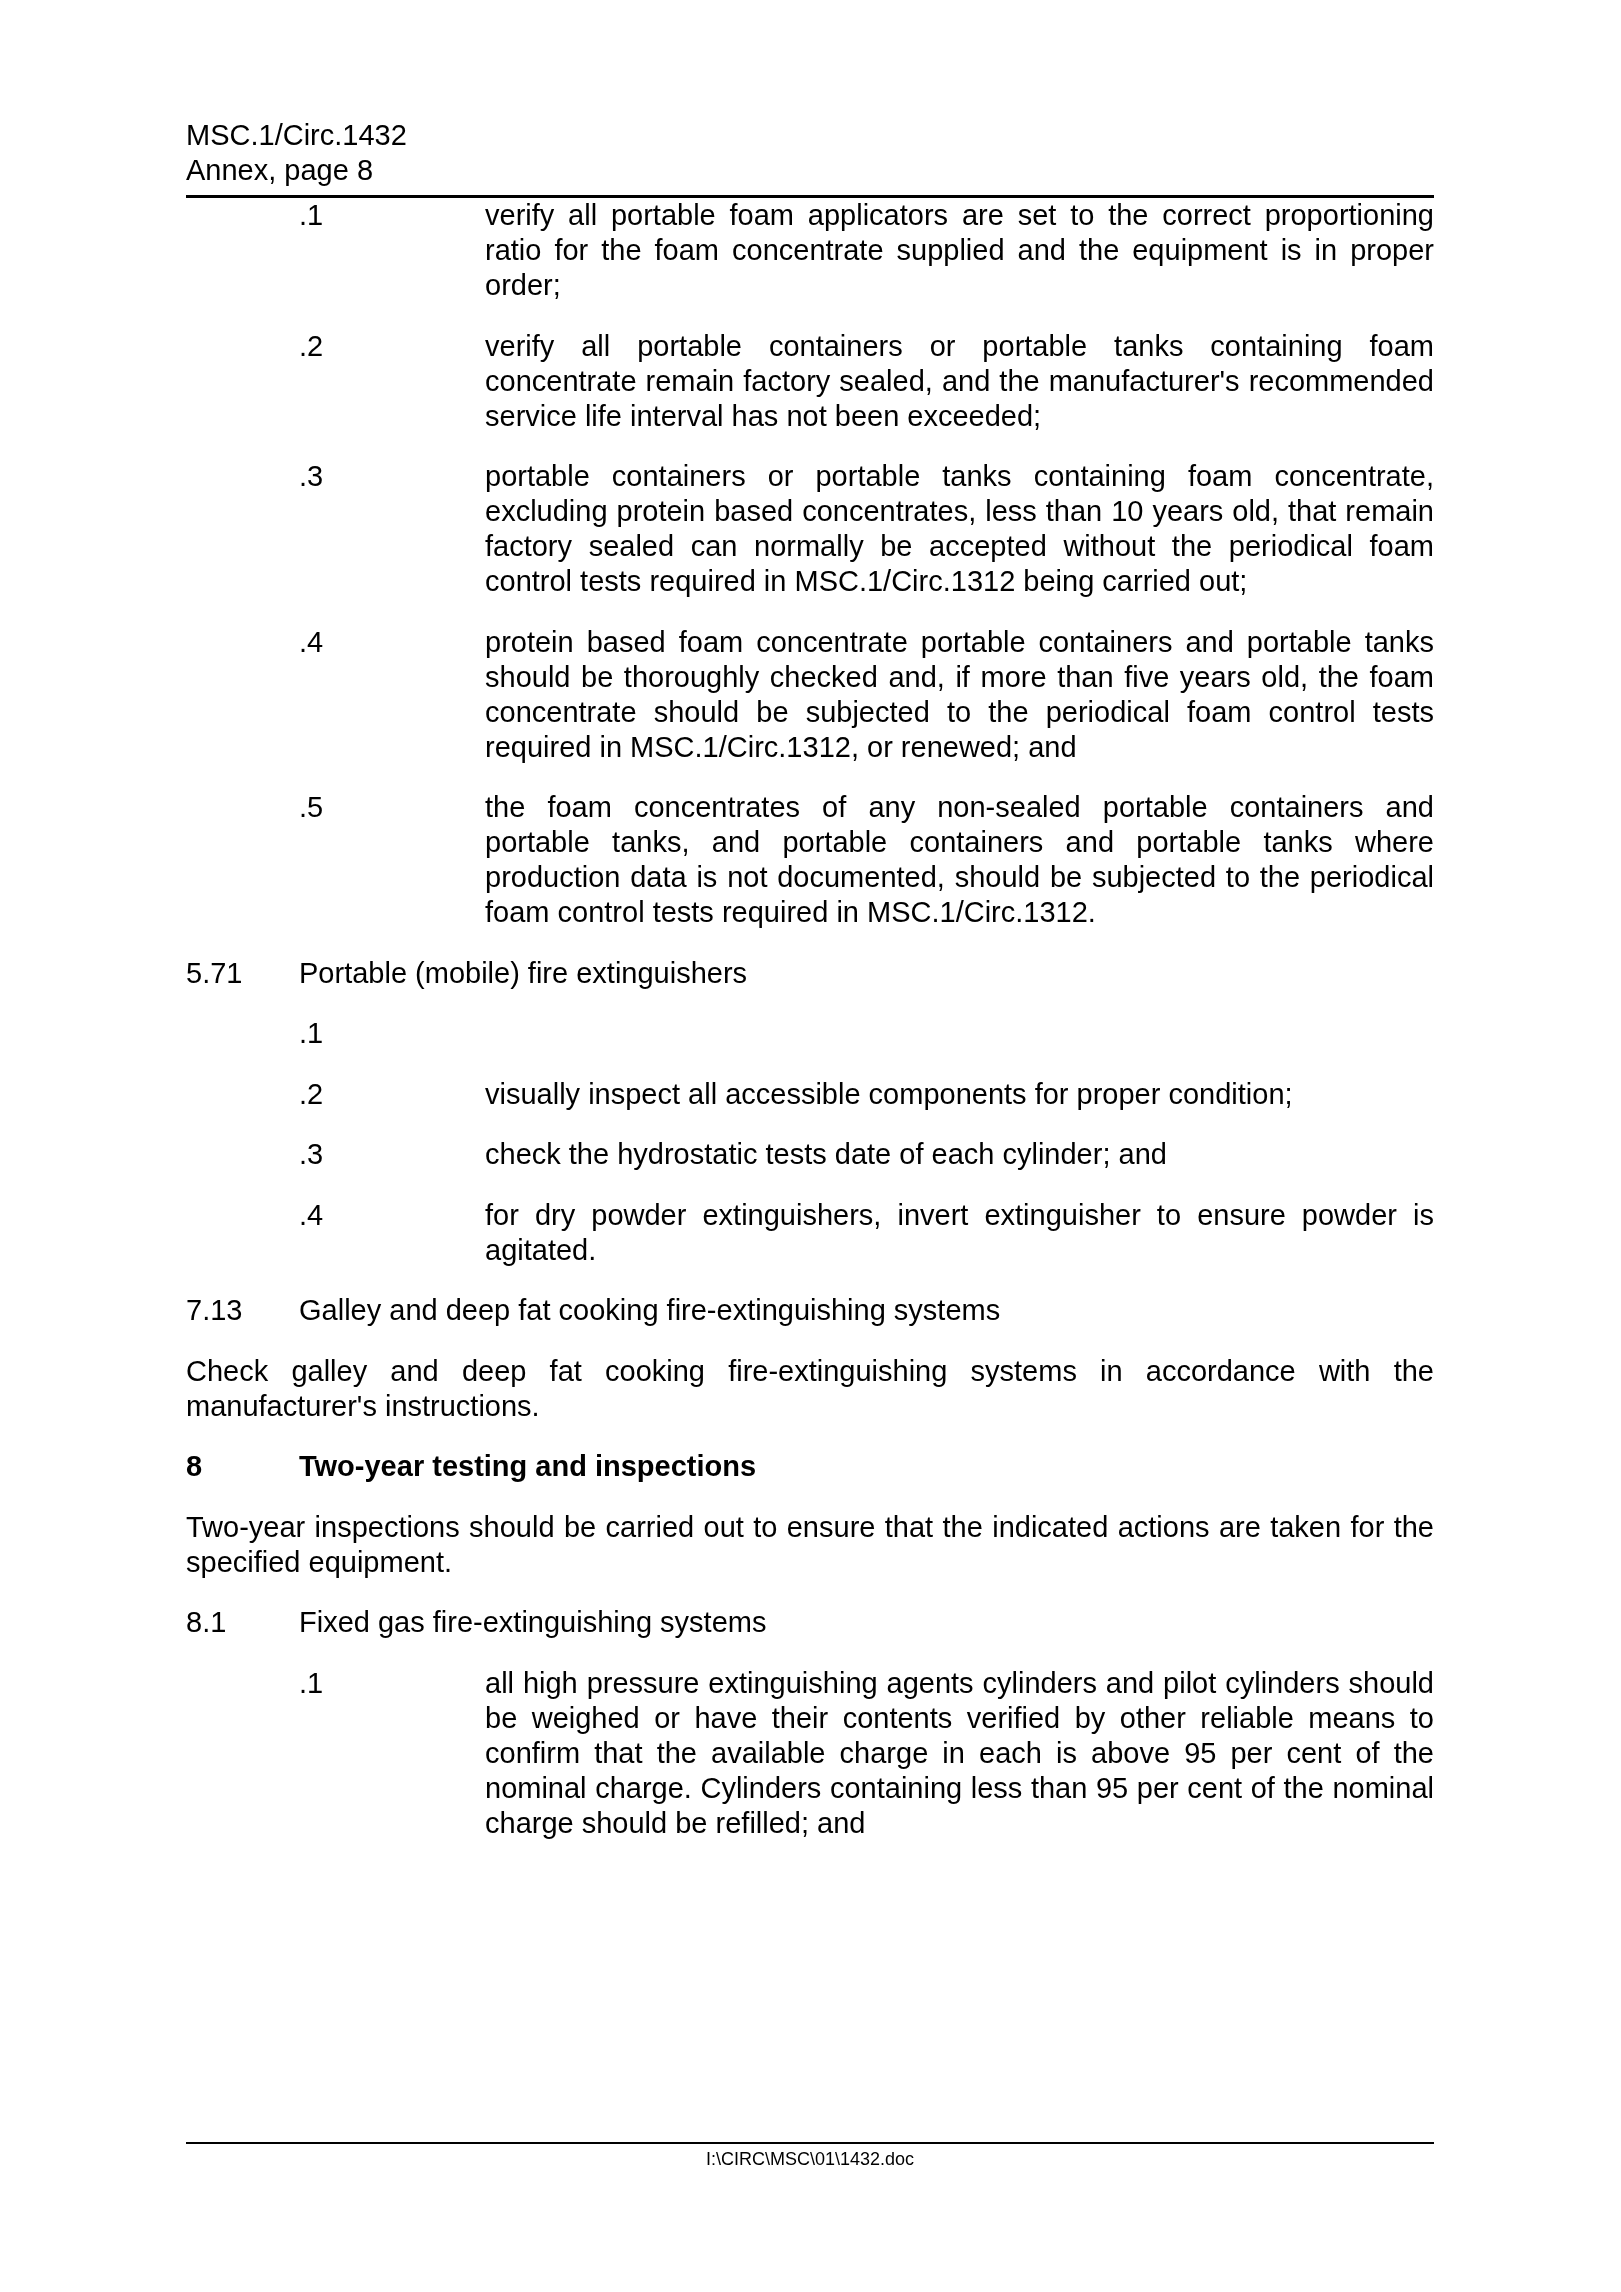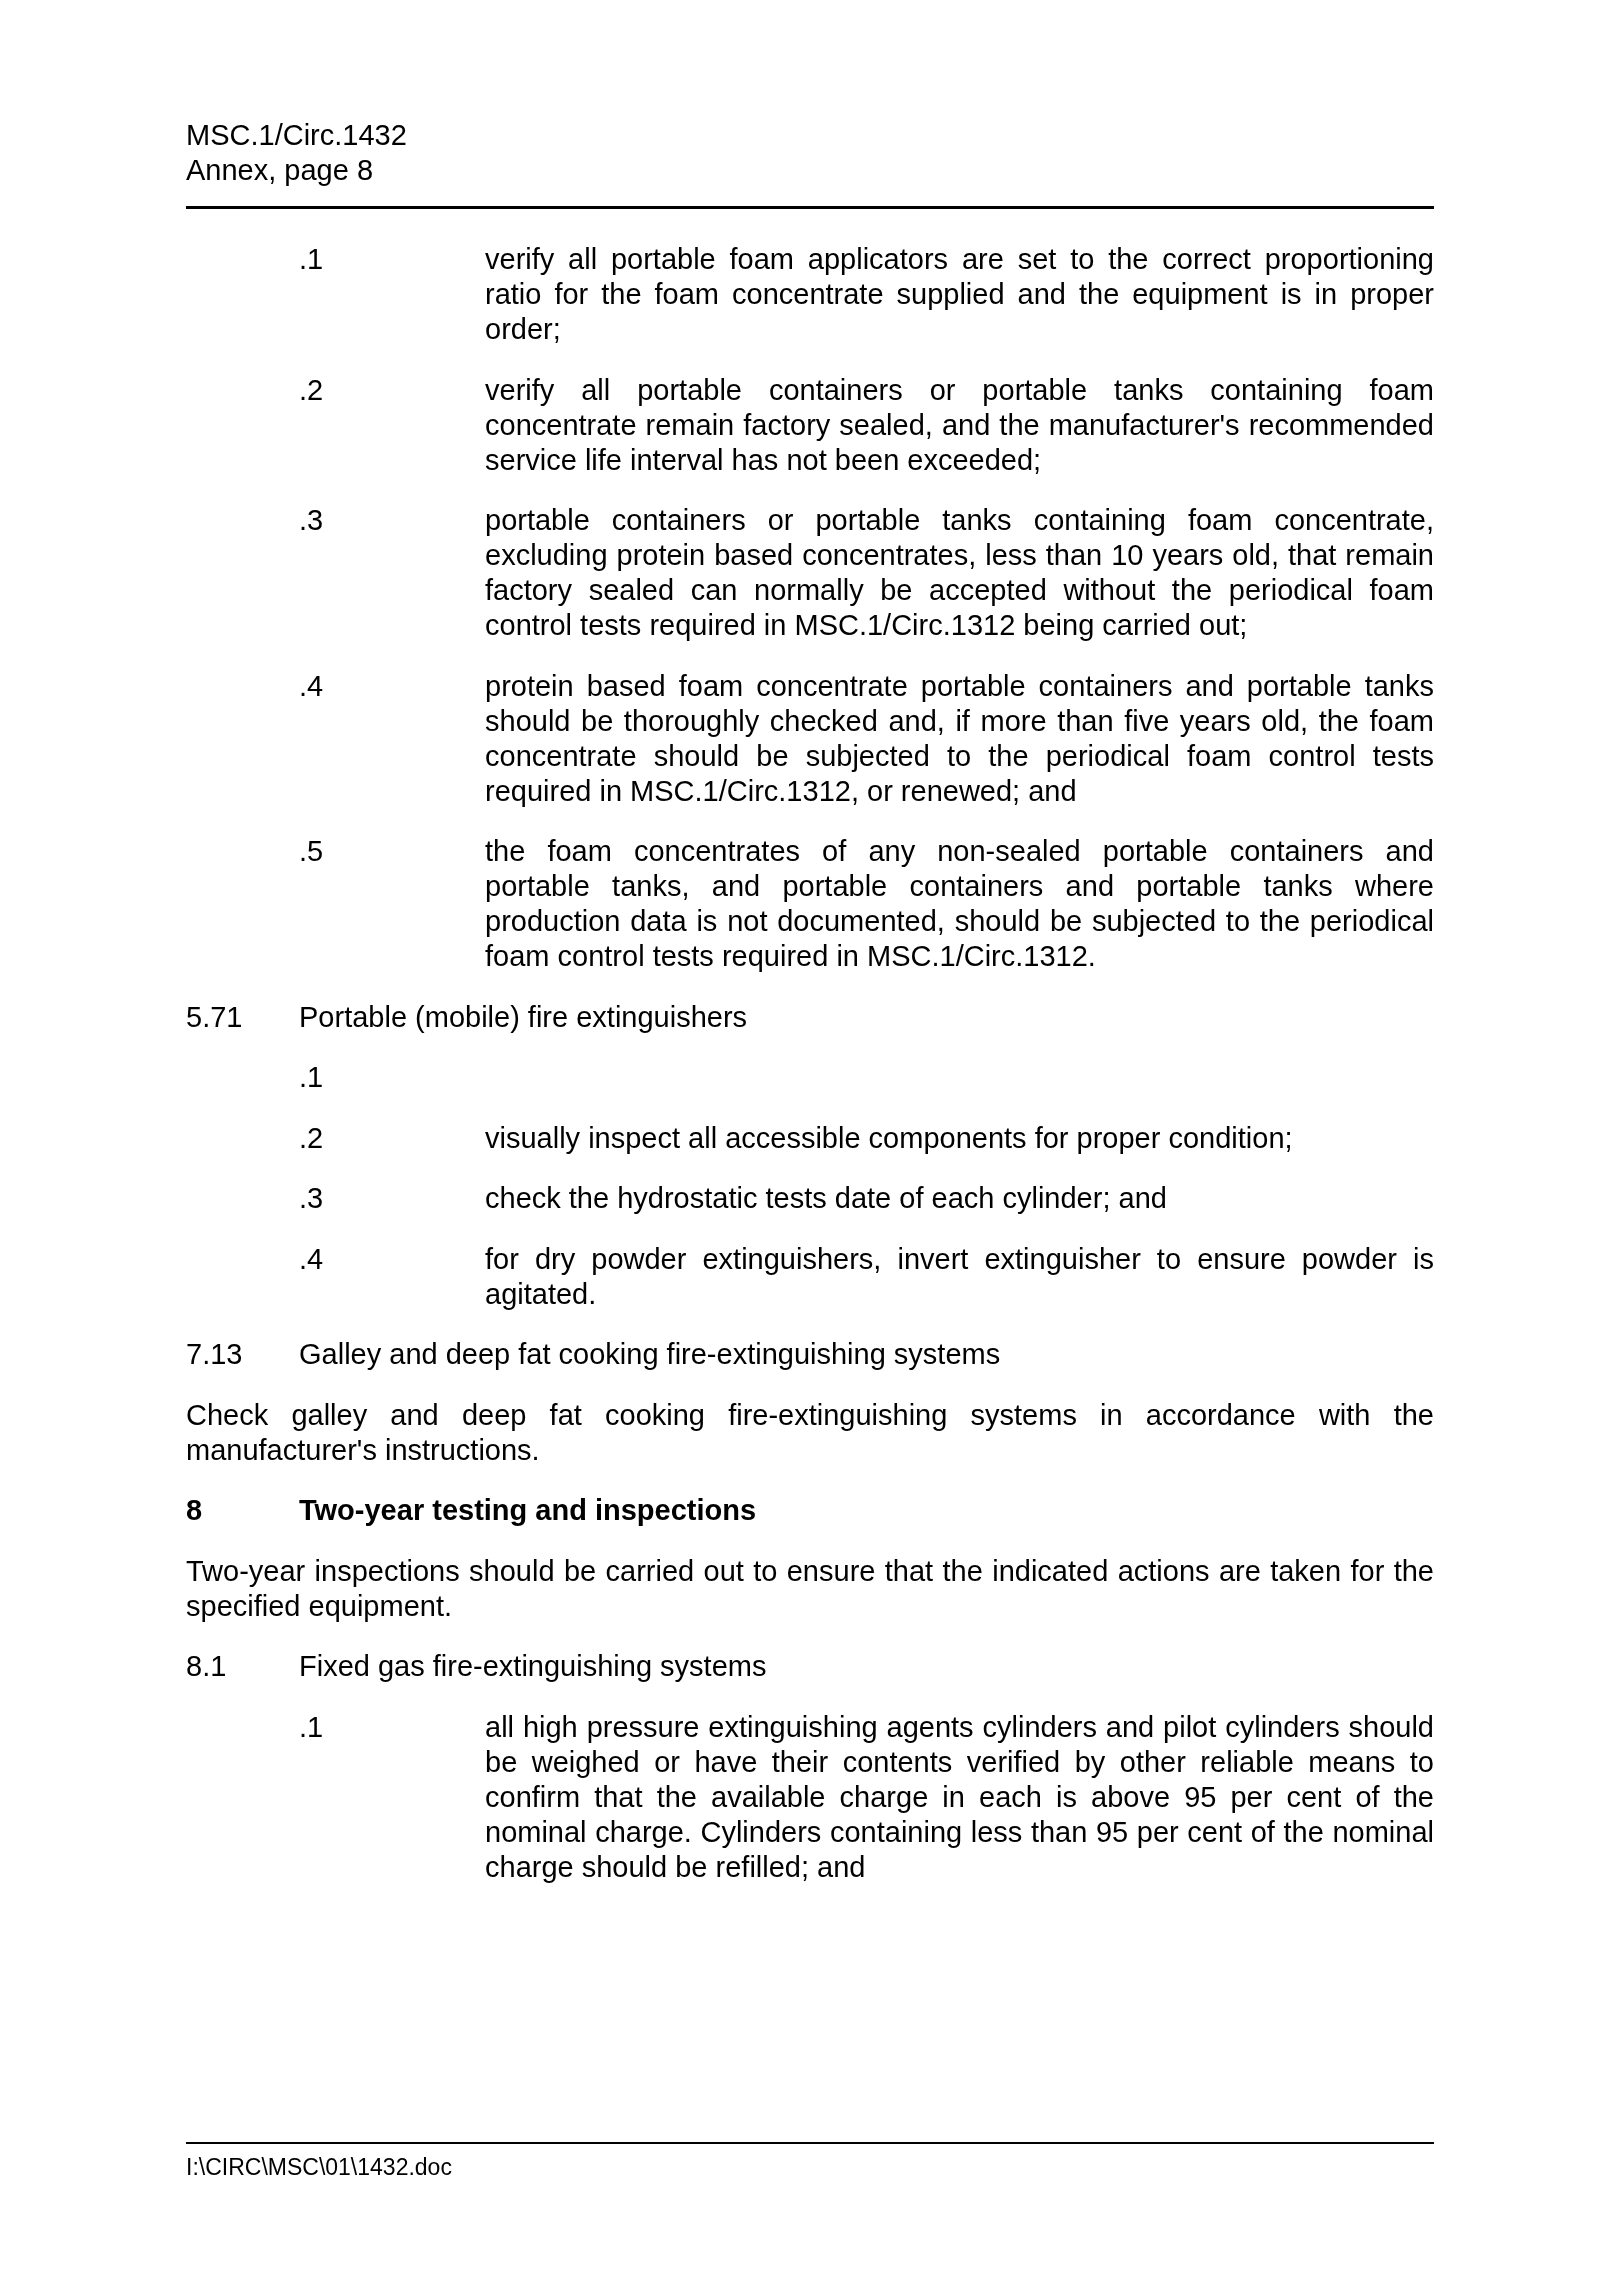--- a/index.html
+++ b/index.html
@@ -15,22 +15,21 @@
     overflow: hidden;
   }
   .content {
     position: absolute;
     left: 186px;
     top: 118px;
     width: 1248px;
   }
   .doc-header {
     border-bottom: 3.9px solid #000;
-    padding-bottom: 18px;
-    margin-bottom: 33px;
+    padding-bottom: 7px;
   }
   .section-heading {
     display: flex;
     margin-bottom: 25.5px;
   }
   .section-heading.bold { font-weight: bold; }
   .sec-num { flex: 0 0 113px; }
   .sec-title { flex: 1; }
   .list-item {
     display: flex;
@@ -42,23 +41,24 @@
   .paragraph {
     margin-bottom: 25.5px;
     text-align: justify;
   }
   .doc-footer {
     position: absolute;
     left: 186px;
     top: 2142px;
     width: 1248px;
     border-top: 2.9px solid #000;
-    padding-top: 9px;
-    font-size: 23px;
+    padding-top: 1px;
+    font-size: 18px;
     line-height: 29px;
+    text-align: center;
   }
 </style>
 </head>
 <body>
 
 <div class="page">
   <div class="content">
     <div class="doc-header">
       <div>MSC.1/Circ.1432</div>
       <div>Annex, page 8</div>

